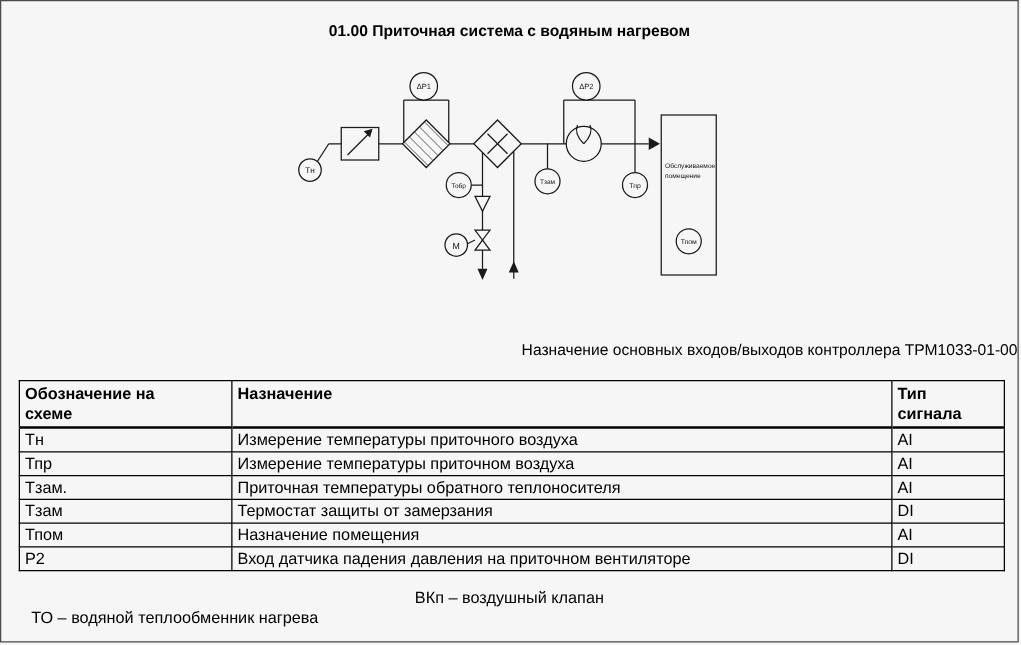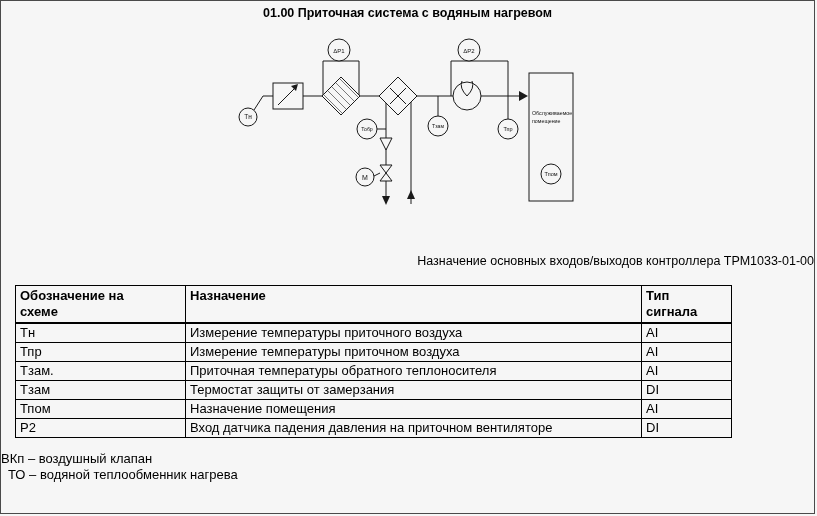--- a/index.html
+++ b/index.html
@@ -11,60 +11,60 @@
     box-sizing:border-box;
   }
   .page{
     width:815px;height:514px;
     border:1px solid #4a4a4a;
     box-sizing:border-box;
     padding-top:5px;
     overflow:hidden;
   }
   h1.doc-title{
-    margin:0;
+    margin:12px;
     font-size:12.5px;
     line-height:15px;
     text-align:center;
     font-weight:bold;
   }
   svg.diagram{display:block;margin-top:5px;}
   h2.table-title{
     margin:13px 0 0 0;
     font-size:12.5px;
     line-height:15px;
     text-align:right;
     font-weight:normal;
   }
   table.io-table{
     border-collapse:collapse;
     margin:16px 12px 0 14px;
-    width:717px;
+    width:789px;
     table-layout:fixed;
   }
   table.io-table th, table.io-table td{
     border:1px solid #000;
     font-size:13px;
     text-align:left;
     vertical-align:top;
     padding:1px 4px;
     line-height:16px;
     overflow:hidden;
   }
   table.io-table th{
     font-weight:bold;
     white-space:pre-line;
     border-bottom:2px solid #000;
     padding:2px 4px;
   }
   col.c1{width:170px;}
   col.c3{width:90px;}
   .footnotes{margin-top:13px;font-size:13px;line-height:16px;}
-  .footnote-1{padding-left:0;}
-  .footnote-2{padding-left:7px;}
+  .footnote-1{padding-left:0;text-align:center;}
+  .footnote-2{padding-left:24px;}
   .dline{stroke:#1a1a1a;stroke-width:1;fill:none;}
   .dthin{stroke:#444;stroke-width:0.7;fill:none;}
   .dshape{stroke:#1a1a1a;stroke-width:1;fill:#f6f6f6;}
   .dfill{fill:#1a1a1a;stroke:none;}
   .dtext{fill:#111;font-family:"Liberation Sans","DejaVu Sans",sans-serif;}
 </style>
 </head>
 <body>
 
 <div class="page">

